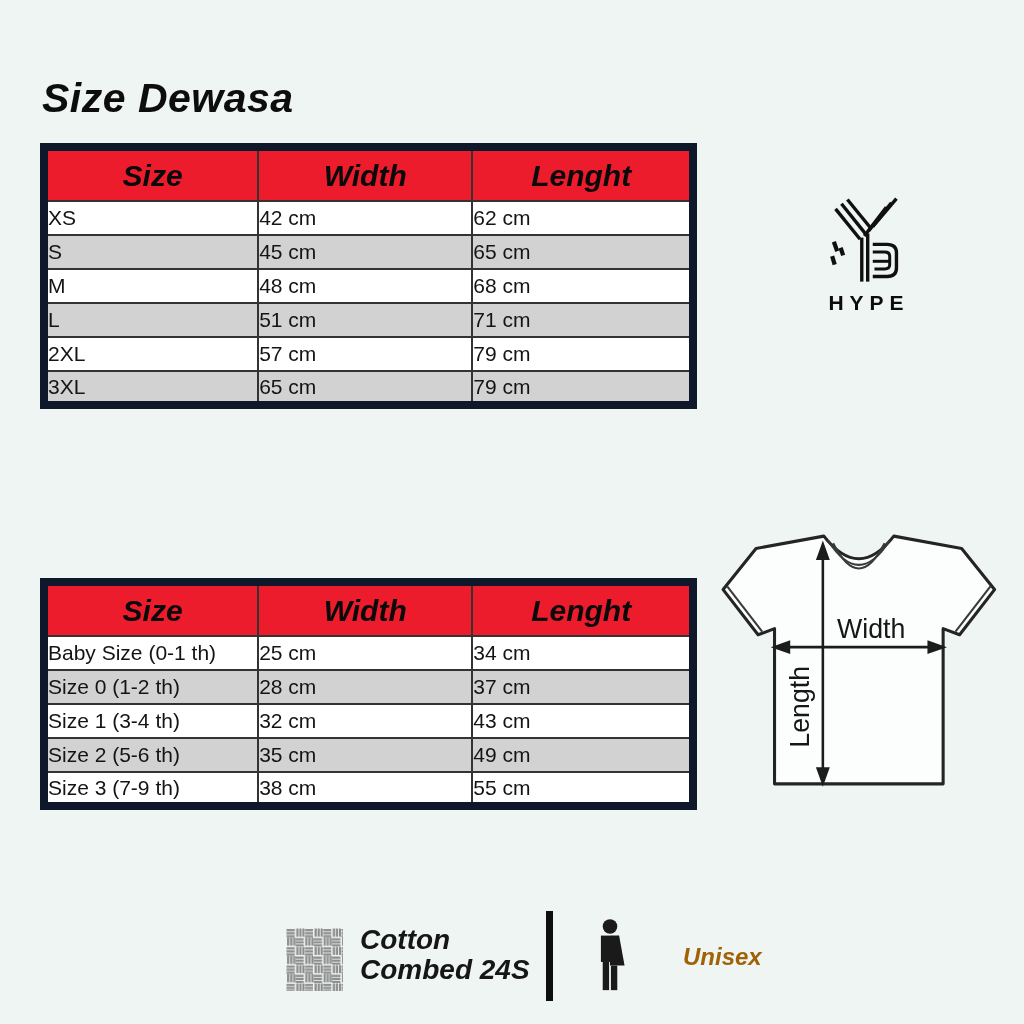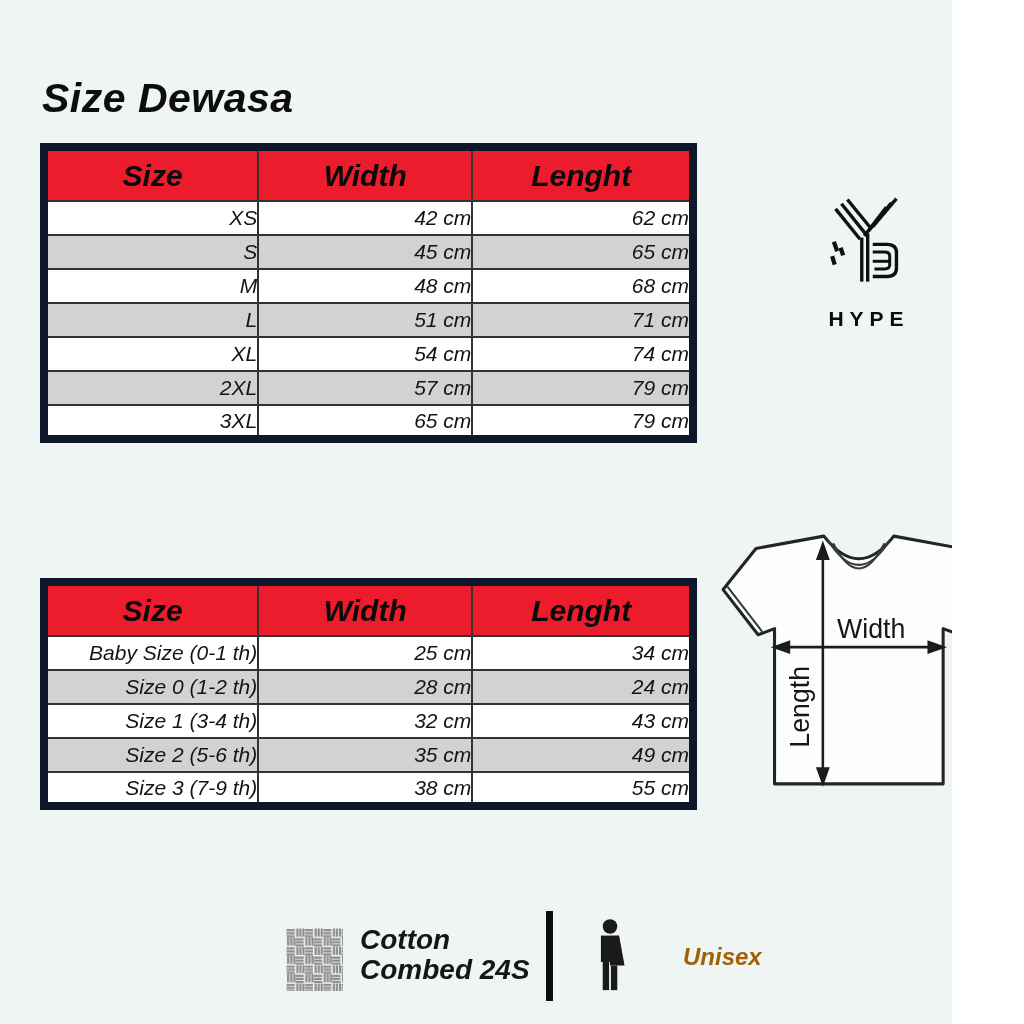--- a/index.html
+++ b/index.html
@@ -1,18 +1,18 @@
 <!DOCTYPE html>
 <html><head>
 <meta charset="utf-8">
 <style>
   * { margin:0; padding:0; box-sizing:border-box; }
   html,body { width:1024px; height:1024px; }
   body { font-family:"Liberation Sans", sans-serif; color:#111; }
-  .canvas { position:relative; width:952px; height:1024px; background:#eef5f3; overflow:hidden; }
+  .canvas { position:relative; width:1024px; height:1024px; background:#eef5f3; overflow:hidden; }
 
   .section-title {
     position:absolute; left:42px;
     font-size:41px; font-weight:bold; font-style:italic; color:#0d0d0d;
     letter-spacing:0.5px;
   }
   #adult-title { top:75px; }
   #kids-title  { top:504px; }
 
   table.size-table {
@@ -21,29 +21,29 @@
     background:#eab308; border:8px solid #0f172a;
   }
   #adult-table { top:143px; }
   #kids-table  { top:578px; }
   .size-table th {
     height:54px; background:#ec1c2c;
     font-size:30px; font-weight:bold; font-style:italic; color:#0a0a0a;
     border:2px solid #333; text-align:center;
   }
   .size-table td {
-    height:34px; font-size:21px; font-style:italic; color:#141414;
-    text-align:right; border:2px solid #333; background:#ffffff;
+    height:34px; font-size:21px; color:#141414;
+    text-align:left; border:2px solid #333; background:#ffffff;
   }
   .size-table tbody tr:nth-child(even) td { background:#d2d2d2; }
   .size-table col.c1 { width:33%; } .size-table col.c2 { width:33%; } .size-table col.c3 { width:34%; }
 
   .brand { position:absolute; left:808px; top:197px; width:116px; text-align:center; }
   .brand .wordmark {
-    margin-top:18px; font-size:21px; font-weight:bold; letter-spacing:6px;
+    margin-top:2px; font-size:21px; font-weight:bold; letter-spacing:6px;
     color:#0c0c0c; padding-left:6px; 
   }
 
   #tshirt-diagram { position:absolute; left:721px; top:532px; }
 
   .footer-fabric-icon { position:absolute; left:286px; top:928px; }
   .material-label {
     position:absolute; left:360px; top:925px;
     font-size:28px; font-weight:bold; font-style:italic; line-height:30px; color:#161616;
   }
@@ -89,25 +89,20 @@
           <td>M</td>
           <td>48 cm</td>
           <td>68 cm</td>
         </tr>
         <tr>
           <td>L</td>
           <td>51 cm</td>
           <td>71 cm</td>
         </tr>
         <tr>
-          <td>XL</td>
-          <td>54 cm</td>
-          <td>74 cm</td>
-        </tr>
-        <tr>
           <td>2XL</td>
           <td>57 cm</td>
           <td>79 cm</td>
         </tr>
         <tr>
           <td>3XL</td>
           <td>65 cm</td>
           <td>79 cm</td>
         </tr>
       </tbody>
@@ -158,21 +153,21 @@
     </thead>
     <tbody>
         <tr>
           <td>Baby Size (0-1 th)</td>
           <td>25 cm</td>
           <td>34 cm</td>
         </tr>
         <tr>
           <td>Size 0 (1-2 th)</td>
           <td>28 cm</td>
-          <td>24 cm</td>
+          <td>37 cm</td>
         </tr>
         <tr>
           <td>Size 1 (3-4 th)</td>
           <td>32 cm</td>
           <td>43 cm</td>
         </tr>
         <tr>
           <td>Size 2 (5-6 th)</td>
           <td>35 cm</td>
           <td>49 cm</td>

